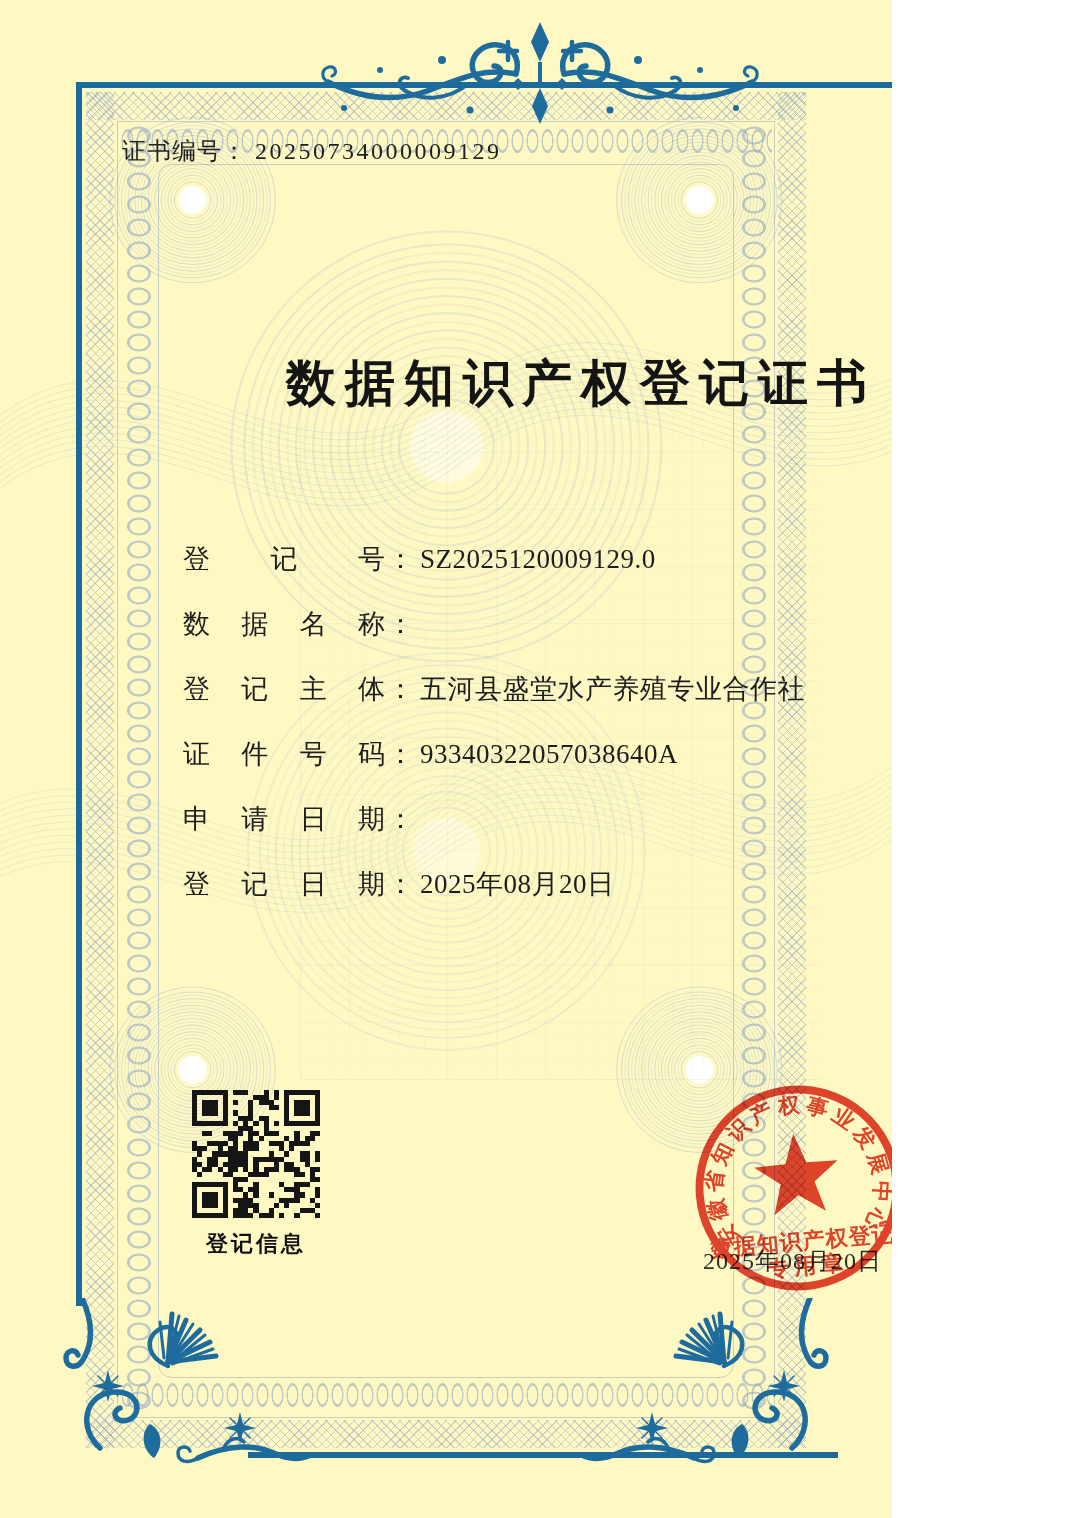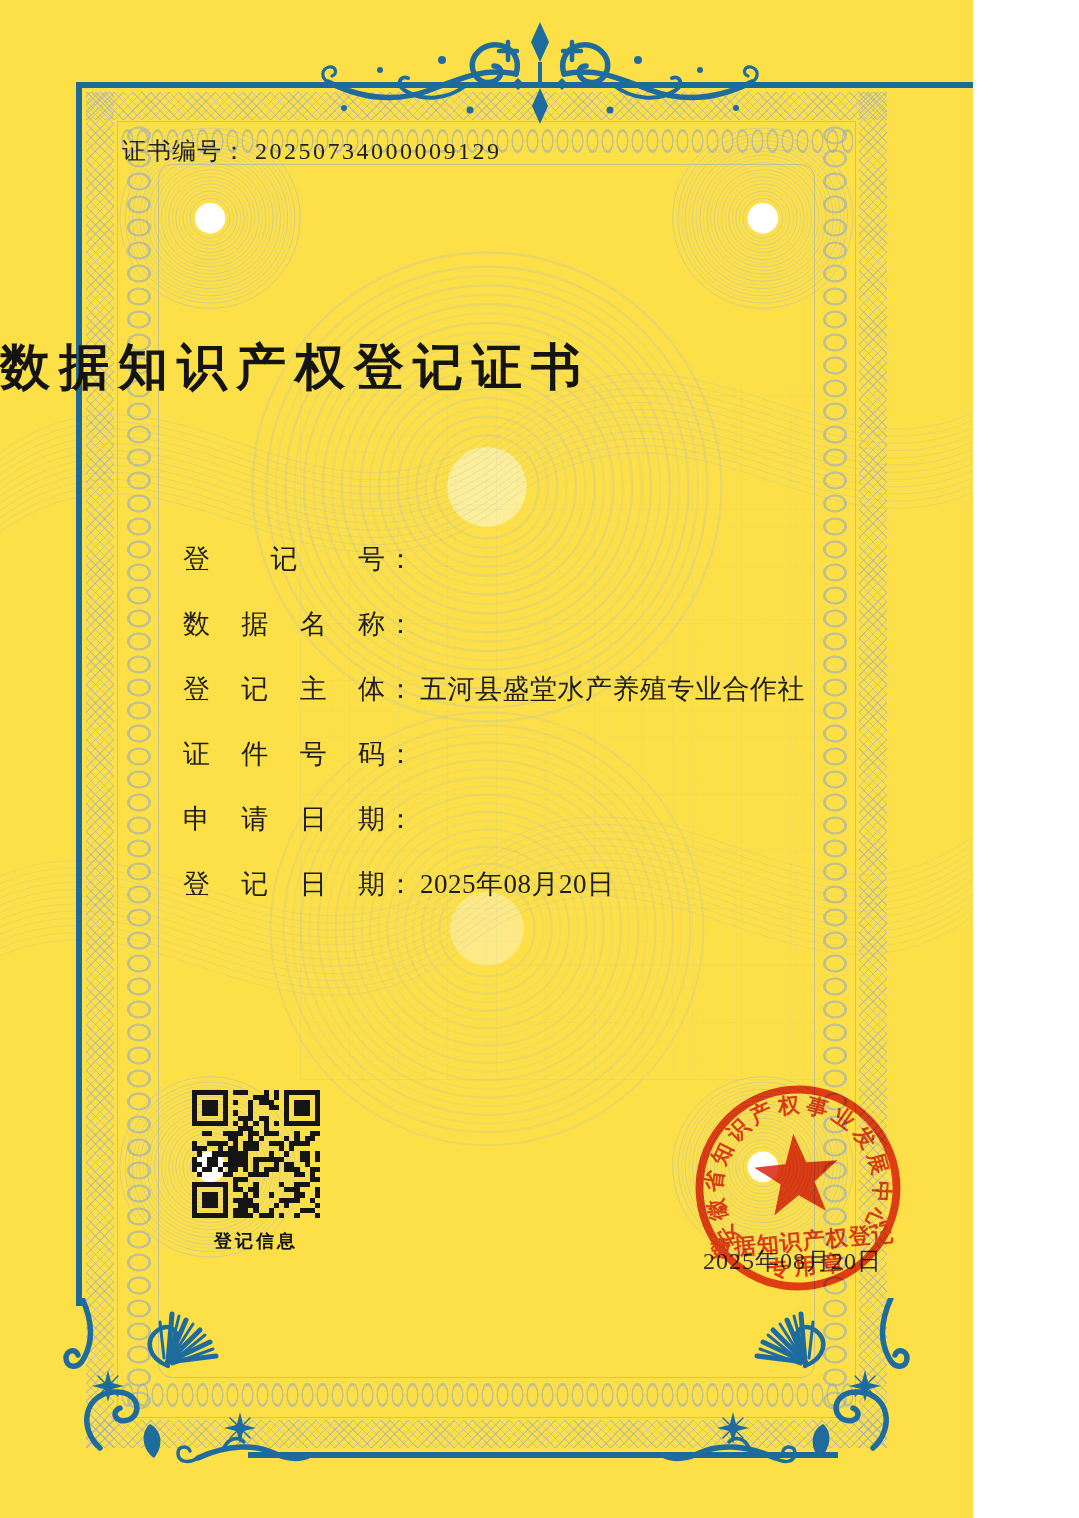--- a/index.html
+++ b/index.html
@@ -4,21 +4,21 @@
 <style>
   :root{
     --border-blue:#1c699b;
     --flourish-blue:#1e6b9e;
     --seal-red:#dd3526;
     --text-dark:#1d1d1d;
     --guilloche:#aebfd6;
   }
   html,body{margin:0;padding:0;background:#ffffff;}
   .page{
-    position:relative;width:973px;height:1518px;background:#fde047;overflow:hidden;
+    position:relative;width:892px;height:1518px;background:#fef9c3;overflow:hidden;
     font-family:"Liberation Serif","DejaVu Serif",serif;color:var(--text-dark);
   }
   
   .wm-svg{position:absolute;inset:0;z-index:0;}
   .wm-circuit{
     position:absolute;left:300px;top:380px;width:520px;height:700px;z-index:0;opacity:.55;
     background-image:
       repeating-linear-gradient(0deg, rgba(170,182,198,.18) 0 1px, transparent 1px 57px),
       repeating-linear-gradient(90deg, rgba(170,182,198,.18) 0 1px, transparent 1px 49px),
       repeating-linear-gradient(0deg, rgba(170,182,198,.10) 0 1px, transparent 1px 23px),
@@ -56,31 +56,31 @@
     border:1px solid rgba(152,170,198,.55);z-index:1;}
   .thin-b{position:absolute;left:158px;right:158px;top:164px;bottom:140px;
     border:1px solid rgba(152,170,198,.55);border-radius:14px;z-index:1;}
   
   .flourish-top{position:absolute;left:318px;top:20px;width:444px;height:112px;z-index:3;}
   .flourish-bl{position:absolute;left:28px;top:1298px;width:292px;height:178px;z-index:3;}
   .flourish-br{position:absolute;right:28px;top:1298px;width:292px;height:178px;z-index:3;transform:scaleX(-1);}
   
   .cert-no{position:absolute;left:122px;top:135px;z-index:4;font-size:24px;letter-spacing:1px;color:#1f1f1f;white-space:nowrap;}
   .cert-no .num{margin-left:8px;letter-spacing:2.5px;}
-  .title{position:absolute;left:0;right:0;top:334px;margin:0;z-index:4;text-align:left;
+  .title{position:absolute;left:0;right:0;top:334px;margin:16px;z-index:4;text-align:right;
     font-size:50px;font-weight:bold;letter-spacing:9px;color:#141414;}
   .fields{position:absolute;left:183px;top:541px;z-index:4;}
   .field-row{display:flex;align-items:baseline;height:35px;margin-bottom:30px;font-size:27px;color:var(--text-dark);}
   .field-label{width:202px;display:flex;justify-content:space-between;}
   .field-colon{margin:0 6px 0 2px;}
   .field-value{letter-spacing:.5px;white-space:nowrap;}
   
   .qr-wrap{position:absolute;left:192px;top:1090px;width:128px;z-index:4;text-align:center;}
   #qr{width:128px;height:128px;display:block;shape-rendering:crispEdges;}
-  .qr-caption{margin-top:11px;font-size:18px;font-weight:bold;letter-spacing:3px;color:#111;}
+  .qr-caption{margin-top:11px;font-size:22px;font-weight:bold;letter-spacing:3px;color:#111;}
   
   .seal-date{position:absolute;left:703px;top:1245px;z-index:4;font-size:24px;letter-spacing:1px;color:#2e2e2e;white-space:nowrap;}
   .seal{position:absolute;left:688px;top:1078px;width:220px;height:220px;z-index:5;mix-blend-mode:multiply;opacity:.92;}
   .seal text{fill:var(--seal-red);font-family:"Liberation Sans","DejaVu Sans",sans-serif;font-weight:bold;}
   .seal .arc{font-size:20.5px;letter-spacing:4.5px;}
   .seal .l1{font-size:21px;letter-spacing:1px;}
   .seal .l2{font-size:21px;letter-spacing:5px;}
 </style>
 </head>
 <body>
@@ -253,20 +253,21 @@
   <h1 class="title">数据知识产权登记证书</h1>
 
   <div class="fields" id="fields">
       <div class="field-row">
         <div class="field-label">
           <span>登</span>
           <span>记</span>
           <span>号</span>
         </div>
         <span class="field-colon">：</span>
+        <span class="field-value">SZ2025120009129.0</span>
       </div>
       <div class="field-row">
         <div class="field-label">
           <span>数</span>
           <span>据</span>
           <span>名</span>
           <span>称</span>
         </div>
         <span class="field-colon">：</span>
       </div>
@@ -281,20 +282,21 @@
         <span class="field-value">五河县盛堂水产养殖专业合作社</span>
       </div>
       <div class="field-row">
         <div class="field-label">
           <span>证</span>
           <span>件</span>
           <span>号</span>
           <span>码</span>
         </div>
         <span class="field-colon">：</span>
+        <span class="field-value">93340322057038640A</span>
       </div>
       <div class="field-row">
         <div class="field-label">
           <span>申</span>
           <span>请</span>
           <span>日</span>
           <span>期</span>
         </div>
         <span class="field-colon">：</span>
       </div>

